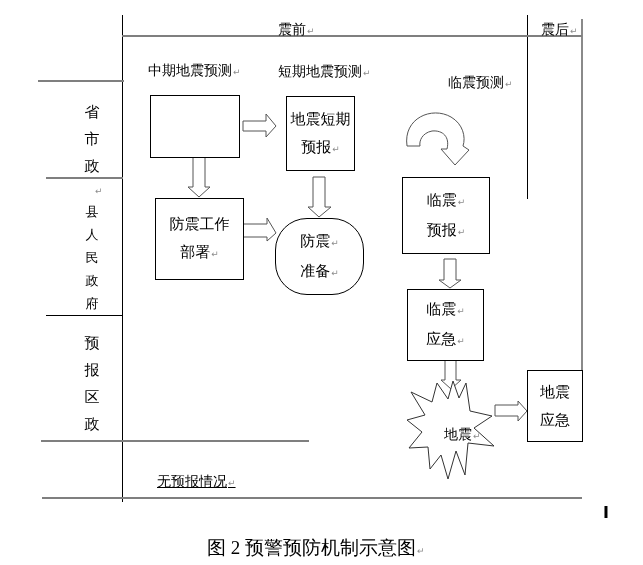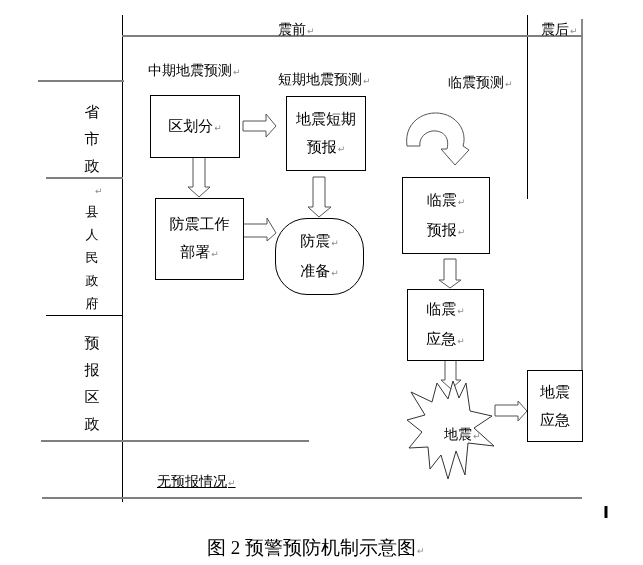--- a/index.html
+++ b/index.html
@@ -36,21 +36,21 @@
 <div class="lbl" style="left:278px; top:22px;">
   <span>震前</span><span class="ret">↵</span>
 </div>
 <div class="lbl" style="left:541px; top:22px;">
   <span>震后</span><span class="ret">↵</span>
 </div>
 
 <div class="lbl" style="left:148px; top:63px;">
   <span>中期地震预测</span><span class="ret">↵</span>
 </div>
-<div class="lbl" style="left:278px; top:72px;">
+<div class="lbl" style="left:278px; top:64px;">
   <span>短期地震预测</span><span class="ret">↵</span>
 </div>
 <div class="lbl" style="left:448px; top:69px;margin-top:6px;">
   <span>临震预测</span><span class="ret">↵</span>
 </div>
 
 <div class="vtext" style="left:82px; top:99px; line-height:27px;">
   <span>省</span>
   <span>市</span>
   <span>政</span>
@@ -88,23 +88,22 @@
   <path d="M444,259 L456,259 L456,280 L461,280 L450,288 L439,280 L444,280 Z" fill="#fff" stroke="#555" stroke-width="1"></path>
 
   <path d="M445,360 L456,360 L456,380 L461,380 L451,389 L441,380 L445,380 Z" fill="#fff" stroke="#555" stroke-width="1"></path>
 
   <path d="M495,405 L518,405 L518,401 L527,411 L518,421 L518,416 L495,416 Z" fill="#fff" stroke="#555" stroke-width="1"></path>
 
   <path d="M466,383 L470,411 L492,416 L474,428 L494,446 L468,443 L465,475 L456,451 L448,479 L441,455 L430,469 L428,447 L409,448 L422,432 L407,420 L425,415 L411,392 L432,402 L437,383 L448,399 L453,381 L459,398 Z" fill="#fff" stroke="#333" stroke-width="1"></path>
 </svg>
 
 <div class="box" style="left:150px; top:95px; width:90px; height:63px;">
-  <div><span>区划分</span><span class="ret">↵</span></div>
 </div>
-<div class="box" style="left:286px; top:96px; width:80px; height:75px;">
+<div class="box" style="left:286px; top:96px; width:69px; height:75px;">
   <div>地震短期</div>
   <div><span>预报</span><span class="ret">↵</span></div>
 </div>
 <div class="box" style="left:155px; top:198px; width:89px; height:82px;">
   <div>防震工作</div>
   <div><span>部署</span><span class="ret">↵</span></div>
 </div>
 <div class="box" style="left:275px; top:218px; width:89px; height:77px;border-radius:32px;">
   <div><span>防震</span><span class="ret">↵</span></div>
   <div><span>准备</span><span class="ret">↵</span></div>

